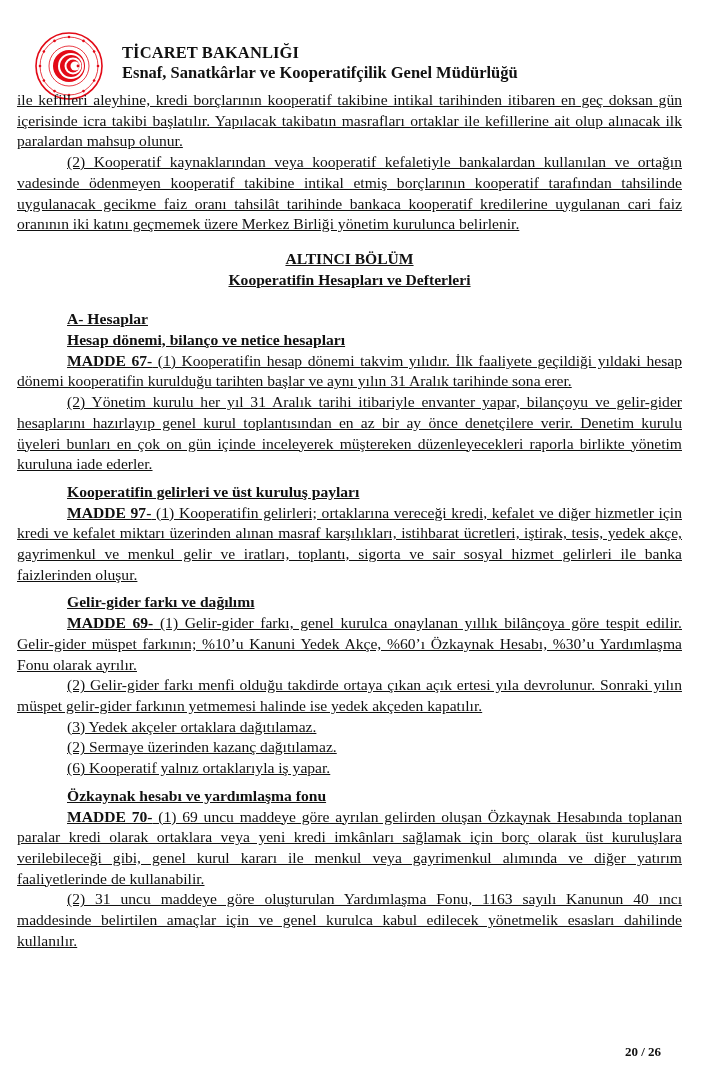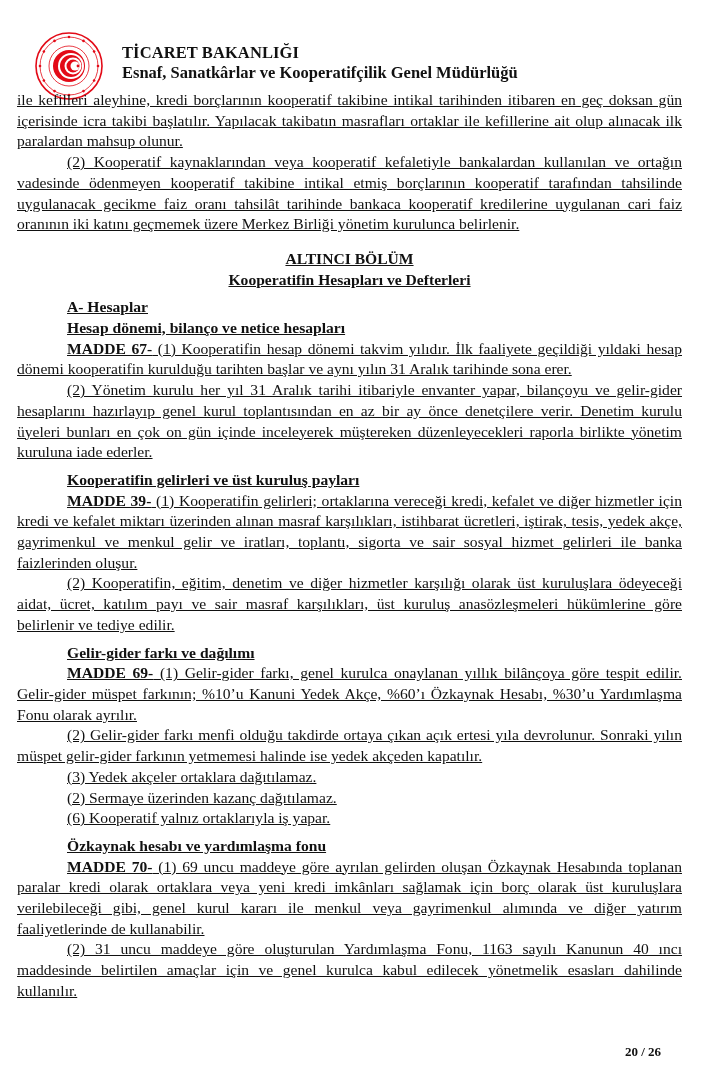--- a/index.html
+++ b/index.html
@@ -10,21 +10,21 @@
   }
   .header { position: absolute; left: 0; top: 0; width: 723px; height: 80px; margin-top: 28px; }
   .logo { position: absolute; left: 34px; top: 3px; width: 70px; height: 70px; }
   .org-title { position: absolute; left: 122px; top: 15px; font-weight: bold; font-size: 16.5px; line-height: 20px; letter-spacing: 0.1px; }
   .org-subtitle { position: absolute; left: 122px; top: 35px; font-weight: bold; font-size: 16.5px; line-height: 20px; }
 
   .content { position: absolute; left: 17px; top: 90px; width: 665px; font-size: 15.6px; line-height: 20.7px; text-decoration: underline; }
   .content p { margin: 0; text-align: justify; }
   .indent { text-indent: 50px; }
   .section-title { text-align: center !important; font-weight: bold; }
-  .chapter-block { margin-top: 14px; margin-bottom: 7px; }
+  .chapter-block { margin-top: 14px; margin-bottom: 19px; }
   .subhead { font-weight: bold; text-indent: 50px; }
   .gap { margin-top: 7px !important; }
   .madde { font-weight: bold; }
   .item { padding-left: 50px; text-align: left !important; }
 
   .footer { position: absolute; right: 62px; top: 1044px; font-size: 13px; font-weight: bold; }
 </style>
 </head>
 <body>
 
@@ -70,22 +70,21 @@
     <p class="section-title">Kooperatifin Hesapları ve Defterleri</p>
   </div>
 
   <p class="subhead">A-  Hesaplar</p>
 
   <p class="subhead">Hesap dönemi, bilanço ve netice hesapları</p>
   <p class="indent"><span class="madde">MADDE 67-</span><span> (1) Kooperatifin hesap dönemi takvim yılıdır. İlk faaliyete geçildiği yıldaki hesap dönemi kooperatifin kurulduğu tarihten başlar ve aynı yılın 31 Aralık tarihinde sona erer.</span></p>
   <p class="indent">(2) Yönetim kurulu her yıl 31 Aralık tarihi itibariyle envanter yapar, bilançoyu ve gelir-gider hesaplarını hazırlayıp genel kurul toplantısından en az bir ay önce denetçilere verir. Denetim kurulu üyeleri bunları en çok on gün içinde inceleyerek müştereken düzenleyecekleri raporla birlikte yönetim kuruluna iade ederler.</p>
 
   <p class="subhead gap">Kooperatifin gelirleri ve üst kuruluş payları</p>
-  <p class="indent"><span class="madde">MADDE 39-</span><span> (1) Kooperatifin gelirleri; ortaklarına vereceği kredi, kefalet ve diğer hizmetler için kredi ve kefalet miktarı üzerinden alınan masraf karşılıkları, istihbarat ücretleri, iştirak, tesis, yedek akçe, gayrimenkul ve menkul gelir ve iratları, toplantı, sigorta ve sair sosyal hizmet gelirleri ile banka faizlerinden oluşur.</span></p>
-  <p class="indent">(2) Kooperatifin, eğitim, denetim ve diğer hizmetler karşılığı olarak üst kuruluşlara ödeyeceği aidat, ücret, katılım payı ve sair masraf karşılıkları, üst kuruluş anasözleşmeleri hükümlerine göre belirlenir ve tediye edilir.</p>
+  <p class="indent"><span class="madde">MADDE 97-</span><span> (1) Kooperatifin gelirleri; ortaklarına vereceği kredi, kefalet ve diğer hizmetler için kredi ve kefalet miktarı üzerinden alınan masraf karşılıkları, istihbarat ücretleri, iştirak, tesis, yedek akçe, gayrimenkul ve menkul gelir ve iratları, toplantı, sigorta ve sair sosyal hizmet gelirleri ile banka faizlerinden oluşur.</span></p>
 
   <p class="subhead gap">Gelir-gider farkı ve dağılımı</p>
   <p class="indent"><span class="madde">MADDE 69-</span><span> (1) Gelir-gider farkı, genel kurulca onaylanan yıllık bilânçoya göre tespit edilir. Gelir-gider müspet farkının; %10’u Kanuni Yedek Akçe, %60’ı Özkaynak Hesabı, %30’u Yardımlaşma Fonu olarak ayrılır.</span></p>
   <p class="indent">(2) Gelir-gider farkı menfi olduğu takdirde ortaya çıkan açık ertesi yıla devrolunur. Sonraki yılın müspet gelir-gider farkının yetmemesi halinde ise yedek akçeden kapatılır.</p>
   <p class="item">(3) Yedek akçeler ortaklara dağıtılamaz.</p>
   <p class="item">(2) Sermaye üzerinden kazanç dağıtılamaz.</p>
   <p class="item">(6) Kooperatif yalnız ortaklarıyla iş yapar.</p>
 
   <p class="subhead gap">Özkaynak hesabı ve yardımlaşma fonu</p>
   <p class="indent"><span class="madde">MADDE 70-</span><span> (1) 69 uncu maddeye göre ayrılan gelirden oluşan Özkaynak Hesabında toplanan paralar kredi olarak ortaklara veya yeni kredi imkânları sağlamak için borç olarak üst kuruluşlara verilebileceği gibi, genel kurul kararı ile menkul veya gayrimenkul alımında ve diğer yatırım faaliyetlerinde de kullanabilir.</span></p>

